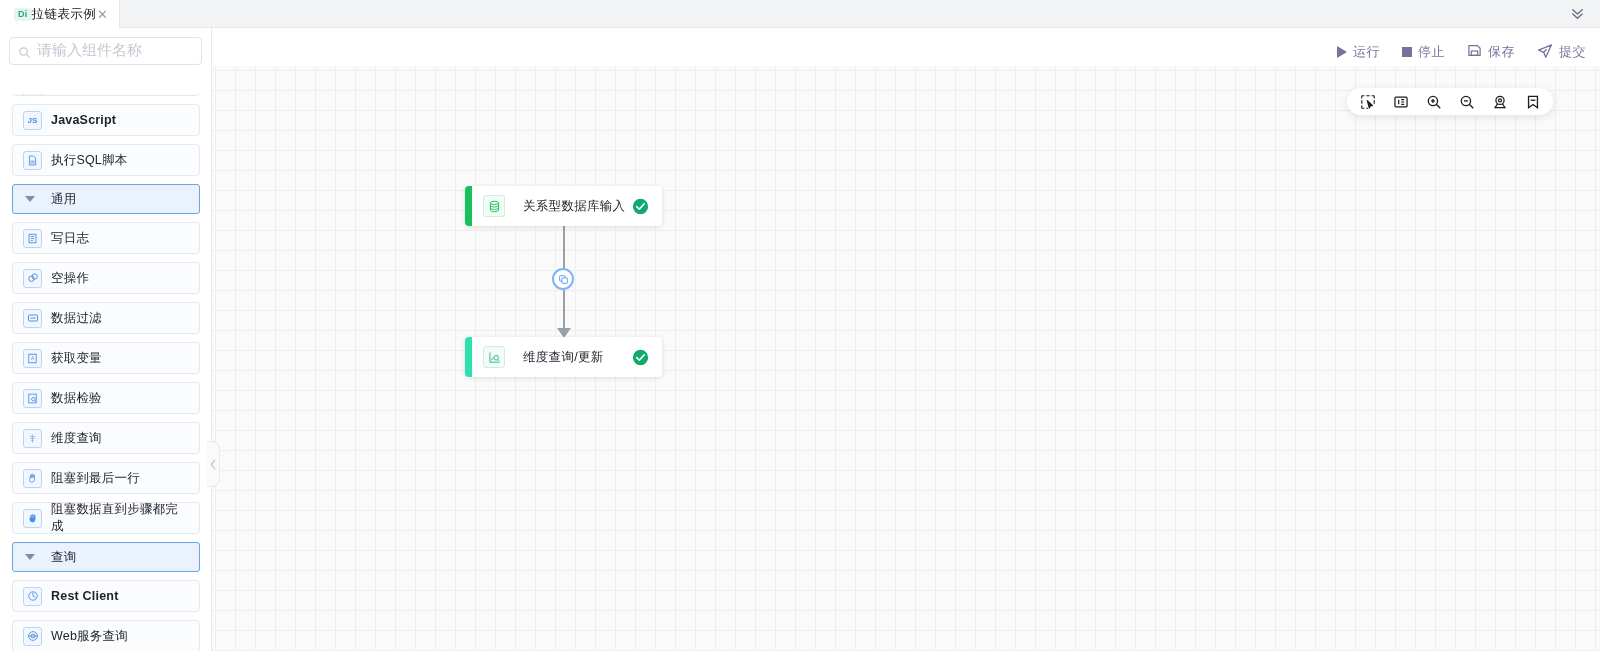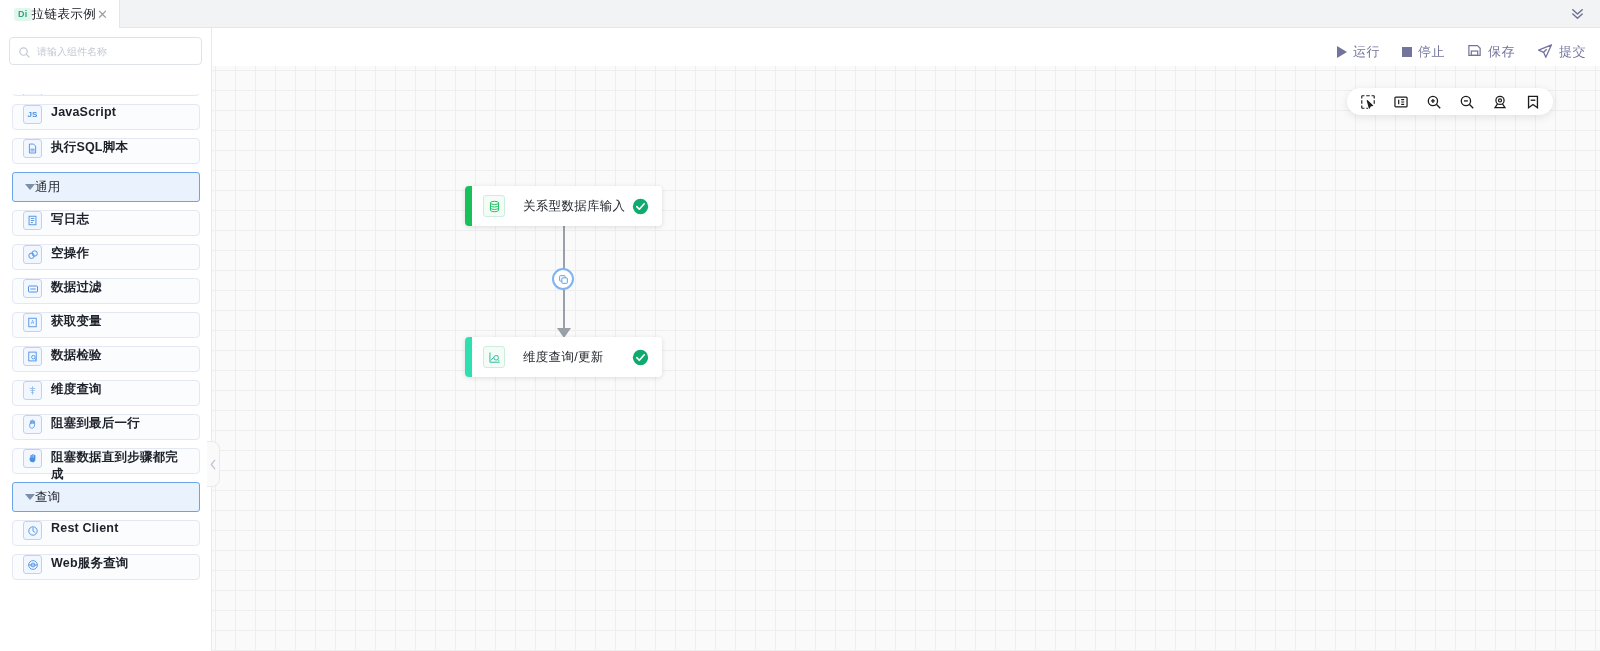--- a/index.html
+++ b/index.html
@@ -50,52 +50,52 @@
     overflow: hidden;
   }
   .search-wrap { padding: 9px 9px 6px 9px; }
   .search-box {
     position: relative; height: 28px;
     border: 1px solid #dfe2e8; border-radius: 4px; background: #fff;
     display: flex; align-items: center; padding: 0 8px;
   }
   .search-icon { width: 13px; height: 13px; flex: 0 0 13px; margin-right: 6px; }
   .search-input {
-    border: 0; outline: 0; width: 100%; font-size: 10px;
+    border: 0; outline: 0; width: 100%; font-size: 15px;
     color: #4c1d95; background: transparent;
-    font-family: Liberation Sans, sans-serif;
+    font-family: Liberation Mono, monospace;
   }
   .search-input::placeholder { color: #c3c8d2; }
 
   .palette {
     position: absolute; left: 0; top: 66px; width: 212px; height: 585px;
     overflow: hidden; padding: 0 12px;
   }
   .pal-item {
-    height: 26px; margin-bottom: 8px;
+    height: 32px; margin-bottom: 8px;
     border: 1px solid #e3e8f2; border-radius: 4px;
     background: #fbfcfe;
-    display: flex; align-items: flex-start; padding: 0 10px; gap: 9px;
+    display: flex; align-items: center; padding: 0 10px; gap: 9px;
     cursor: pointer;
   }
   .pal-item.clipped { height: 16px; margin-top: -14px; overflow: hidden; align-items: flex-start; }
   .pal-ico {
     width: 19px; height: 19px; flex: 0 0 19px;
     border: 1px solid #bcd3f5; border-radius: 3px;
     background: #f2f7ff; display: flex; align-items: center; justify-content: center;
     color: #4a90e2;
   }
-  .pal-label { font-size: 12.5px; color: #1d2129; font-weight: 700; letter-spacing: .2px; }
+  .pal-label { font-size: 12.5px; color: #1d2129; font-weight: 400; letter-spacing: .2px; }
   .pal-label.en { font-weight: 700; }
 
   .pal-group {
     height: 30px; margin-bottom: 8px;
     border: 1px solid #6aa3e8; border-radius: 3px;
     background: #eaf2fd;
-    display: flex; align-items: center; padding: 0 12px; 
+    display: flex; align-items: center; padding: 0 12px; gap: 16px;
     cursor: pointer;
   }
   .caret { width: 0; height: 0; border-left: 5px solid transparent;
            border-right: 5px solid transparent; border-top: 6px solid #7b8fa8; }
   .pal-group-label { font-size: 12.5px; color: #1d2129; letter-spacing: .3px; }
 
   
   .collapse-handle {
     position: absolute; left: 207px; top: 441px;
     width: 13px; height: 46px;

